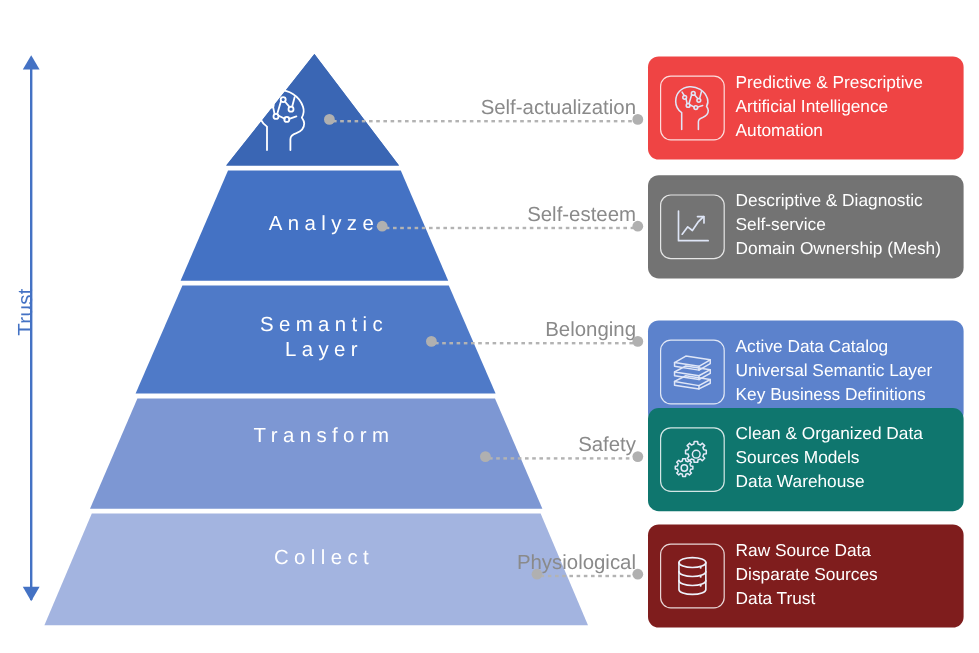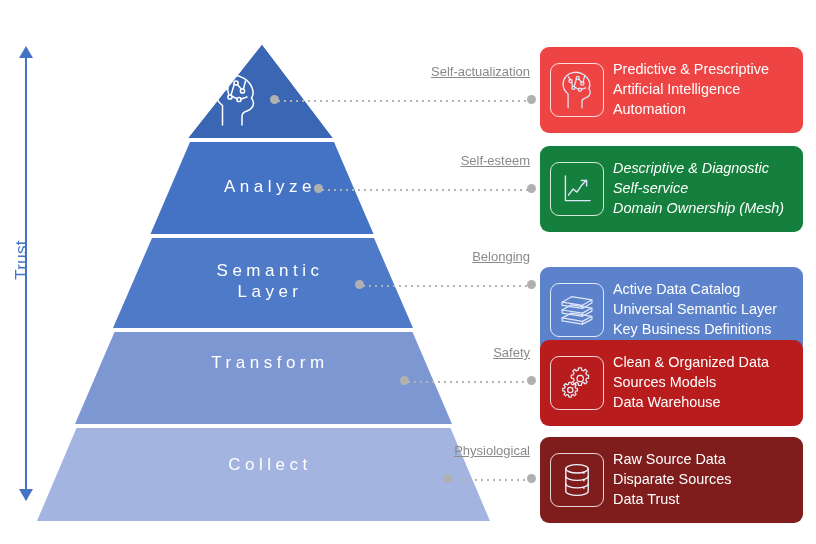--- a/index.html
+++ b/index.html
@@ -23,21 +23,21 @@
      font-size:17px;letter-spacing:4.5px;line-height:1.25;}
 
   
   .conn{position:absolute;height:14px;}
   .conn .dotline{position:absolute;left:6px;right:6px;top:6px;height:2px;
      background-image:radial-gradient(circle,#b3b3b3 42%,transparent 44%);
      background-size:6px 2px;background-repeat:repeat-x;background-position:0 0;}
   .conn .knob{position:absolute;top:1px;width:9px;height:9px;border-radius:50%;background:#b0b0b0;}
   .conn .knob.l{left:0;}
   .conn .knob.r{right:0;}
-  .conn .clabel{position:absolute;right:6px;bottom:29px;color:#8a8a8a;font-size:13px;white-space:nowrap;text-decoration:underline;}
+  .conn .clabel{position:absolute;right:6px;bottom:8px;color:#8a8a8a;font-size:17px;white-space:nowrap;}
 
   
   .card{position:absolute;left:540px;width:263px;border-radius:9px;display:flex;align-items:center;box-sizing:border-box;padding:0 10px;}
   .card .ic{flex:0 0 auto;width:52px;height:52px;border:1.6px solid rgba(255,255,255,.82);border-radius:9px;
      display:flex;align-items:center;justify-content:center;margin-right:9px;}
   .card .ic svg{display:block;}
   .card .lines{flex:1 1 auto;color:#ffffff;font-size:14.4px;line-height:1.38;}
   .card .lines div{white-space:nowrap;}
 </style>
 </head>
@@ -162,21 +162,21 @@
         </g>
       </svg>
     </div>
     <div class="lines">
       <div>Predictive &amp; Prescriptive</div>
       <div>Artificial Intelligence</div>
       <div>Automation</div>
     </div>
   </div>
 
-  <div class="card" style="top:146px;height:86px;background:#15803d;font-style:italic;">
+  <div class="card" style="top:146px;height:86px;background:#737373;">
     <div class="ic">
       <svg width="34" height="34" viewBox="0 0 44 44">
         <g fill="none" stroke="#dfe6f7" stroke-width="1.8" stroke-linecap="round" stroke-linejoin="round">
           <path d="M7 5 L7 37 L39 37"></path>
           <path d="M11 30 L17 22 L22 26 L28 17 L34 11"></path>
           <path d="M27.5 11 L34.5 11 L34.5 18"></path>
         </g>
       </svg>
     </div>
     <div class="lines">
@@ -202,21 +202,21 @@
         </g>
       </svg>
     </div>
     <div class="lines">
       <div>Active Data Catalog</div>
       <div>Universal Semantic Layer</div>
       <div>Key Business Definitions</div>
     </div>
   </div>
 
-  <div class="card" style="top:340px;height:86px;background:#b91c1c;">
+  <div class="card" style="top:340px;height:86px;background:#0f766e;">
     <div class="ic">
       <svg width="36" height="36" viewBox="0 0 46 46">
         <g fill="none" stroke="#e4eaf8" stroke-width="1.6" stroke-linecap="round" stroke-linejoin="round">
           <path d="M29 6.5 l2.6 .9 1.9-1.9 2.6 2.6 -1.9 1.9 .9 2.6 2.7 .4 0 3.7 -2.7 .4 -.9 2.6 1.9 1.9 -2.6 2.6
                    -1.9-1.9 -2.6 .9 -.4 2.7 -3.7 0 -.4-2.7 -2.6-.9 -1.9 1.9 -2.6-2.6 1.9-1.9 -.9-2.6 -2.7-.4 0-3.7
                    2.7-.4 .9-2.6 -1.9-1.9 2.6-2.6 1.9 1.9 2.6-.9 .4-2.7 3.7 0 Z"></path>
           <circle cx="27.1" cy="17.2" r="4.1"></circle>
           <path d="M16 24.5 l2.2 .8 1.6-1.6 2.2 2.2 -1.6 1.6 .8 2.2 2.3 .3 0 3.1 -2.3 .3 -.8 2.2 1.6 1.6 -2.2 2.2
                    -1.6-1.6 -2.2 .8 -.3 2.3 -3.1 0 -.3-2.3 -2.2-.8 -1.6 1.6 -2.2-2.2 1.6-1.6 -.8-2.2 -2.3-.3 0-3.1
                    2.3-.3 .8-2.2 -1.6-1.6 2.2-2.2 1.6 1.6 2.2-.8 .3-2.3 3.1 0 Z"></path>

